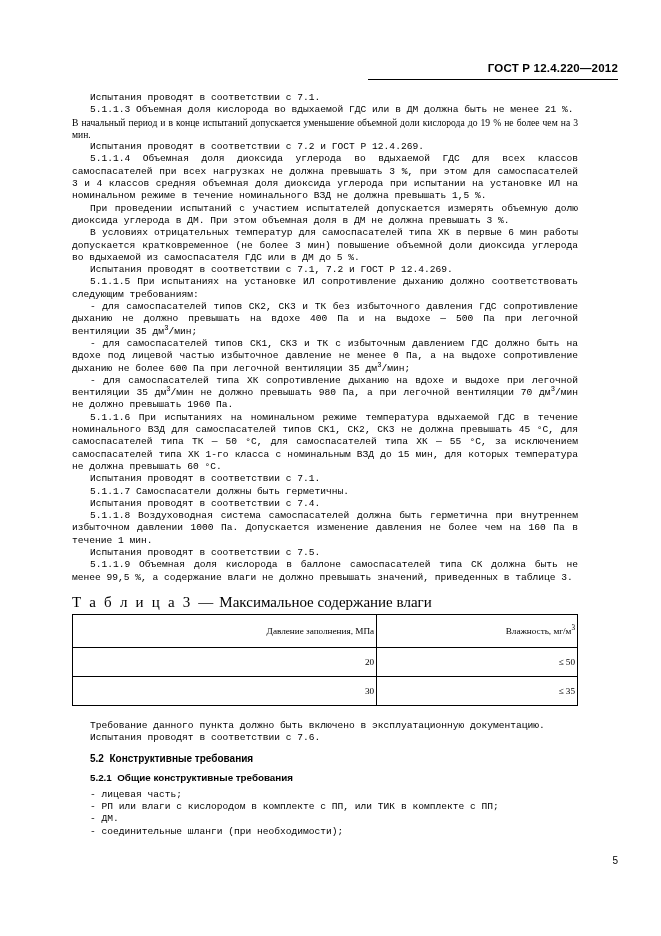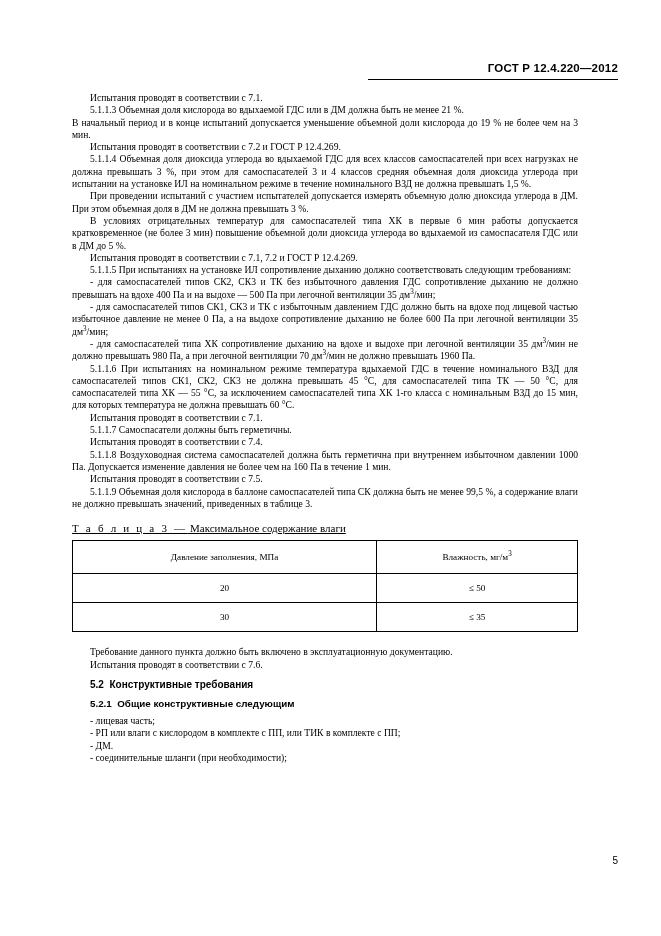--- a/index.html
+++ b/index.html
@@ -49,45 +49,45 @@
   p {
     margin: 0 0 0 0;
     font-size: 9.6px;
     line-height: 12.3px;
     text-align: justify;
     text-justify: inter-word;
     hyphens: manual;
   }
   p.ind {
     text-indent: 18px;
+    font-family: Liberation Mono, monospace;
   }
   .sup {
     font-size: 7.2px;
     vertical-align: 0.5em;
     line-height: 0;
   }
   .tbl-caption {
     margin-top: 12px;
     margin-bottom: 6px;
-    font-size: 11px;
+    font-size: 15px;
     text-indent: 0;
-    text-decoration: underline;
   }
   .tbl-caption .spaced {
     letter-spacing: 2.2px;
   }
   table.moisture {
     border-collapse: collapse;
     width: 506px;
     margin: 0 0 0 0;
     font-size: 9.2px;
   }
   table.moisture td, table.moisture th {
     border: 1px solid #000;
-    text-align: center;
+    text-align: right;
     vertical-align: middle;
     font-weight: normal;
     padding: 5px 2px 5px 2px;
     height: 18px;
   }
   table.moisture th {
     height: 22px;
   }
   .gap-after-table {
     height: 14px;
@@ -172,21 +172,21 @@
     <div class="gap-after-table"></div>
 
     <p class="ind">Требование данного пункта должно быть включено в эксплуатационную документацию.</p>
     <p class="ind">Испытания проводят в соответствии с 7.6.</p>
 
     <h2 class="section">
       <span>5.2</span>&nbsp;&nbsp;<span>Конструктивные требования</span>
     </h2>
 
     <h3 class="subsection">
-      <span>5.2.1</span>&nbsp;&nbsp;<span>Общие конструктивные следующим</span>
+      <span>5.2.1</span>&nbsp;&nbsp;<span>Общие конструктивные требования</span>
     </h3>
 
     <div class="spacer6"></div>
 
     <p class="ind">- лицевая часть;</p>
     <p class="ind">- РП или влаги с кислородом в комплекте с ПП, или ТИК в комплекте с ПП;</p>
     <p class="ind">- ДМ.</p>
     <p class="ind">- соединительные шланги (при необходимости);</p>
 
   </div>

